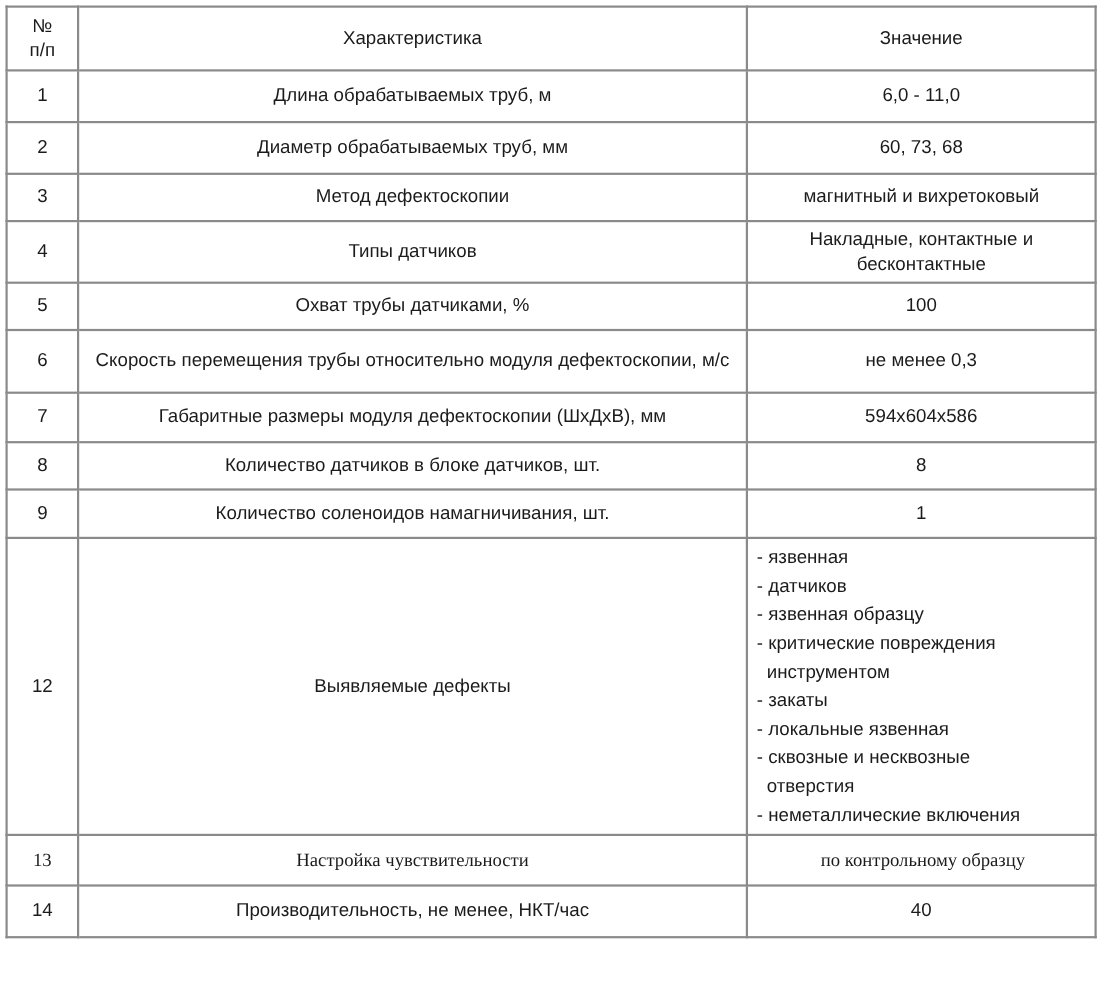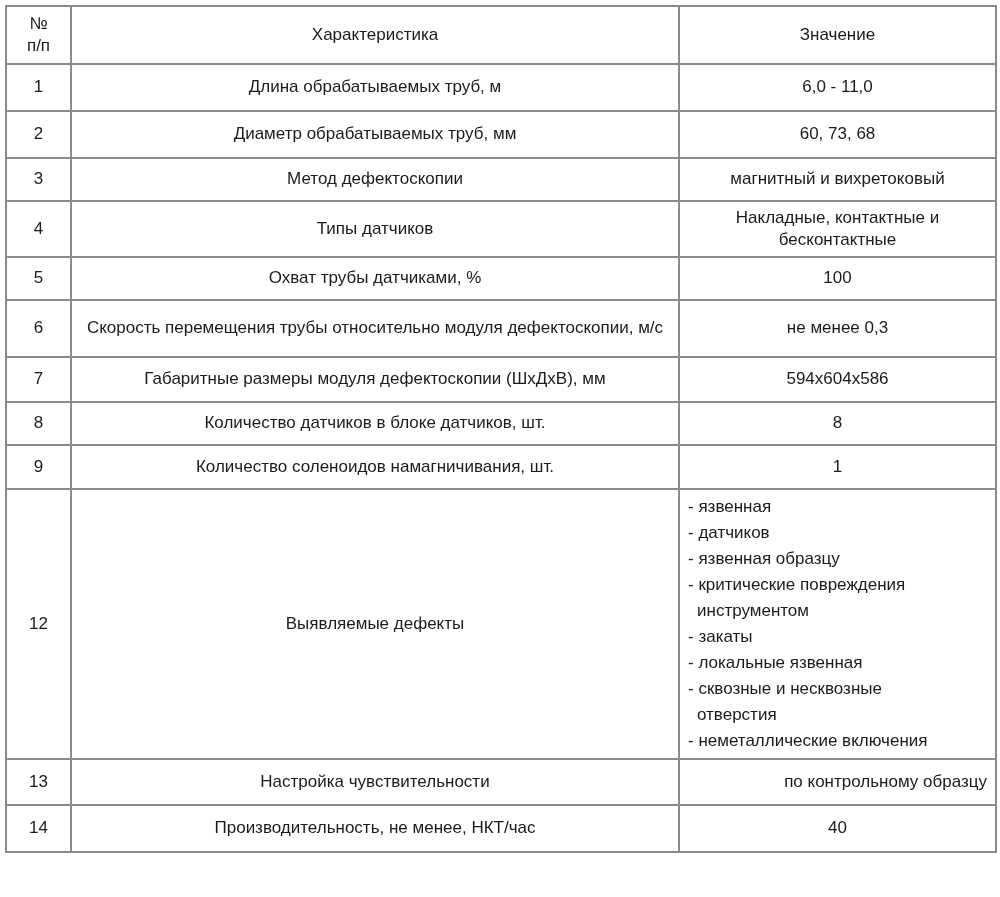--- a/index.html
+++ b/index.html
@@ -36,30 +36,30 @@
   col.c-num  { width: 65px; }
   col.c-char { width: 608px; }
   col.c-val  { width: 317px; }
 
   th { font-weight: normal; text-align: center; }
   th.th-num { white-space: pre-line; }
 
   td.num  { text-align: center; }
   td.char { text-align: center; padding-left: 16px; padding-right: 14px; }
   td.val  { text-align: center; }
-  td.val.left { text-align: right; padding-left: 11px; margin-top: 16px; }
+  td.val.left { text-align: center; padding-left: 11px; margin-top: 16px; }
 
   tr.rh-head th { height: 48px; }
   tr.rh41 td { height: 37px; }
   tr.rh37 td { height: 33px; }
   tr.rh52 td { height: 46px; }
   tr.rh55 td { height: 47px; }
   tr.rh39 td { height: 35px; }
   tr.rh38 td { height: 34px; }
-  tr.rh40 td { height: 36px; }
+  tr.rh40 td { height: 36px; font-family: Liberation Serif, serif; }
 
   td.defects { padding: 7px 10px; }
   .defect-line {
     text-align: left;
     line-height: 26px;
     white-space: nowrap;
   }
   .defect-line.cont { padding-left: 9px; }
 </style>
 </head>

